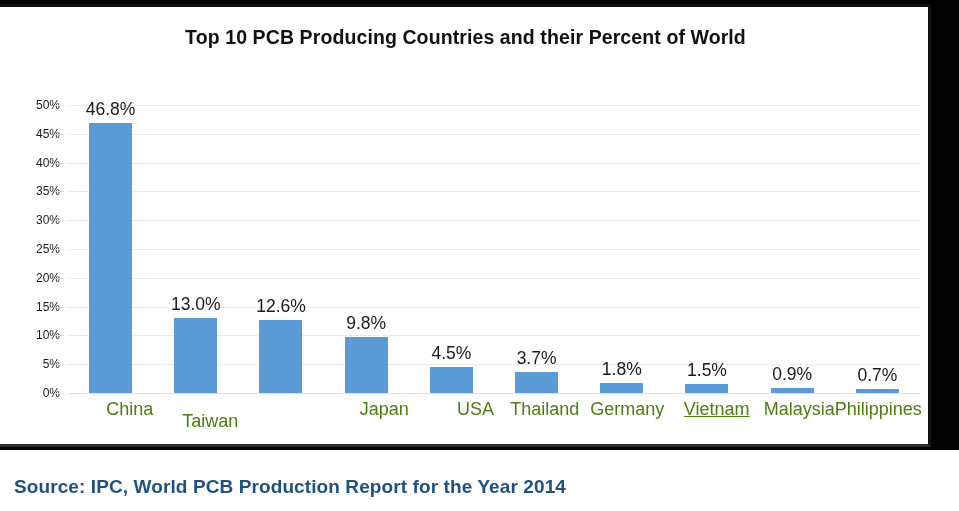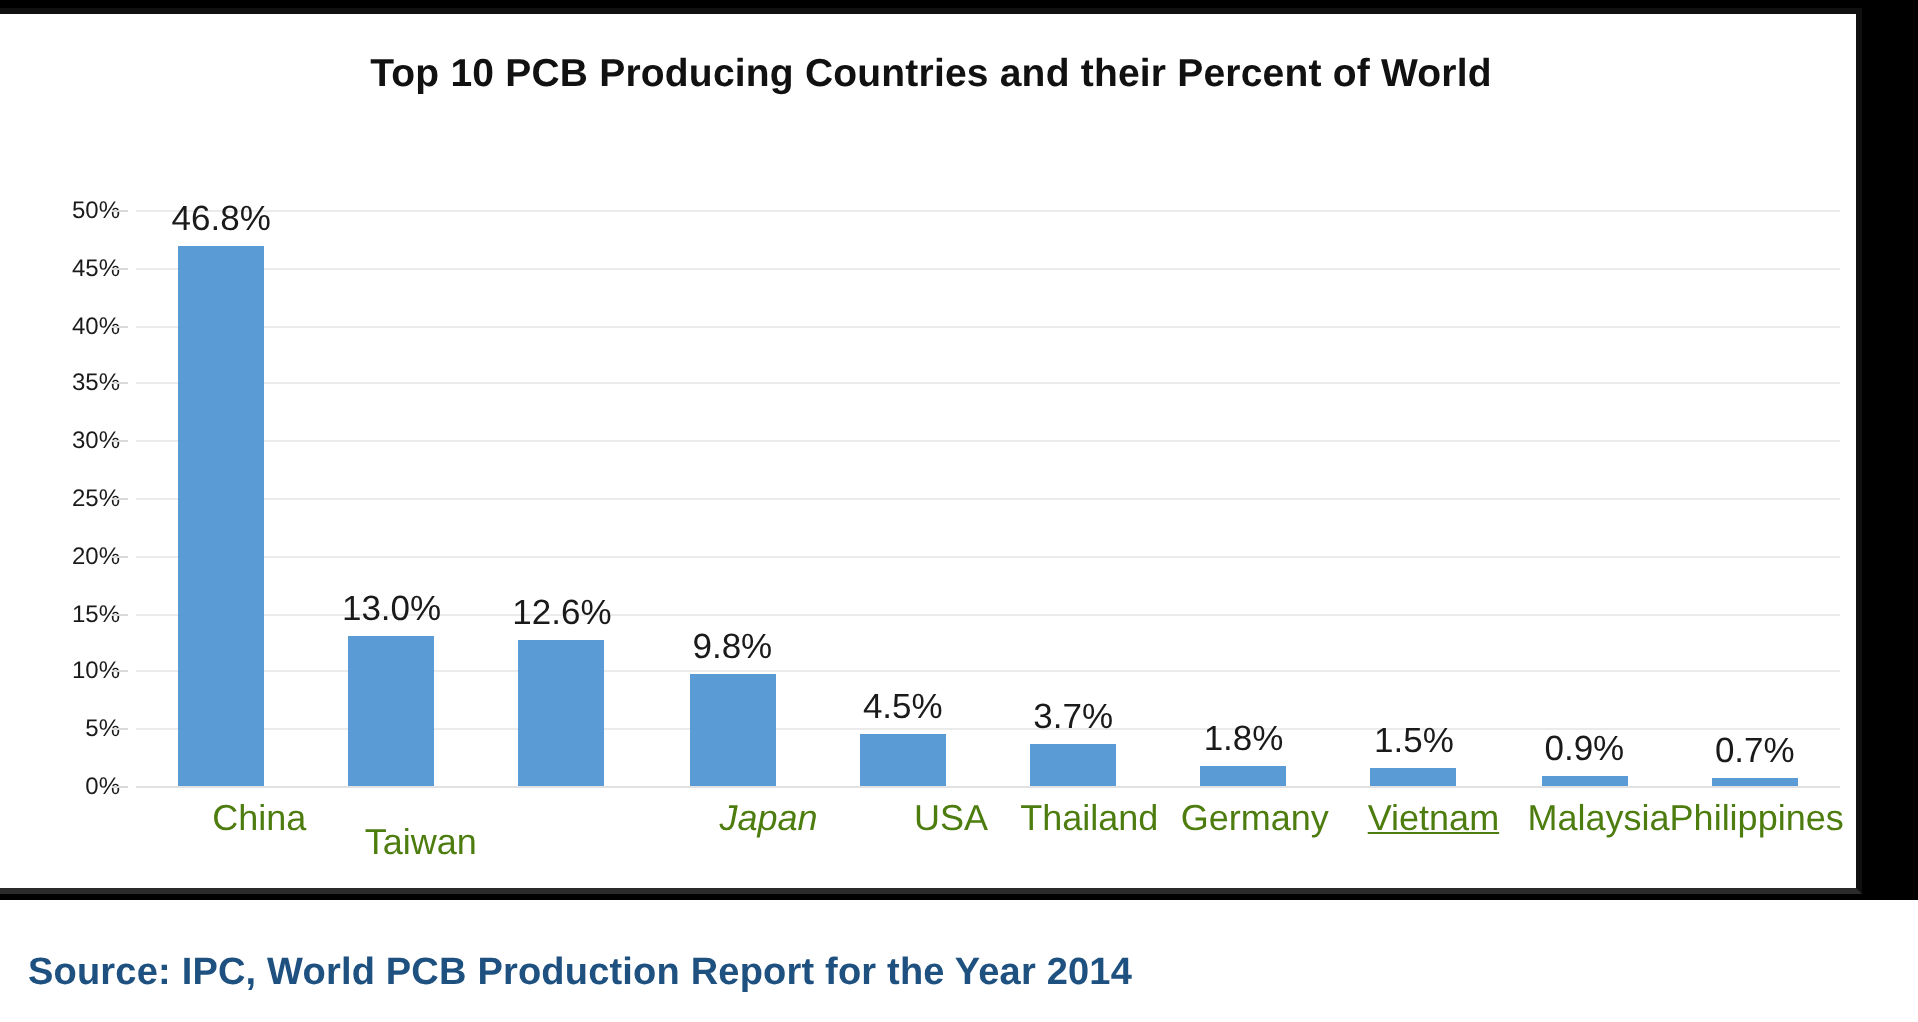--- a/index.html
+++ b/index.html
@@ -253,21 +253,21 @@
         </div>
     </div>
 
     <div id="x-axis-labels">
         <div class="xlabel" style="left: 0px; width: 85.2px;">
           <div>China</div>
         </div>
         <div class="xlabel" style="left: 85.2px; width: 85.2px; margin-top: 12px;">
           <div>Taiwan</div>
         </div>
-        <div class="xlabel" style="left: 255.6px; width: 85.2px; font-style: italic;">
+        <div class="xlabel" style="left: 255.6px; width: 85.2px;">
           <div>Japan</div>
         </div>
         <div class="xlabel" style="left: 340.8px; width: 85.2px;">
           <div>USA</div>
         </div>
         <div class="xlabel" style="left: 426px; width: 85.2px;">
           <div>Thailand</div>
         </div>
         <div class="xlabel" style="left: 511.2px; width: 85.2px;">
           <div>Germany</div>

